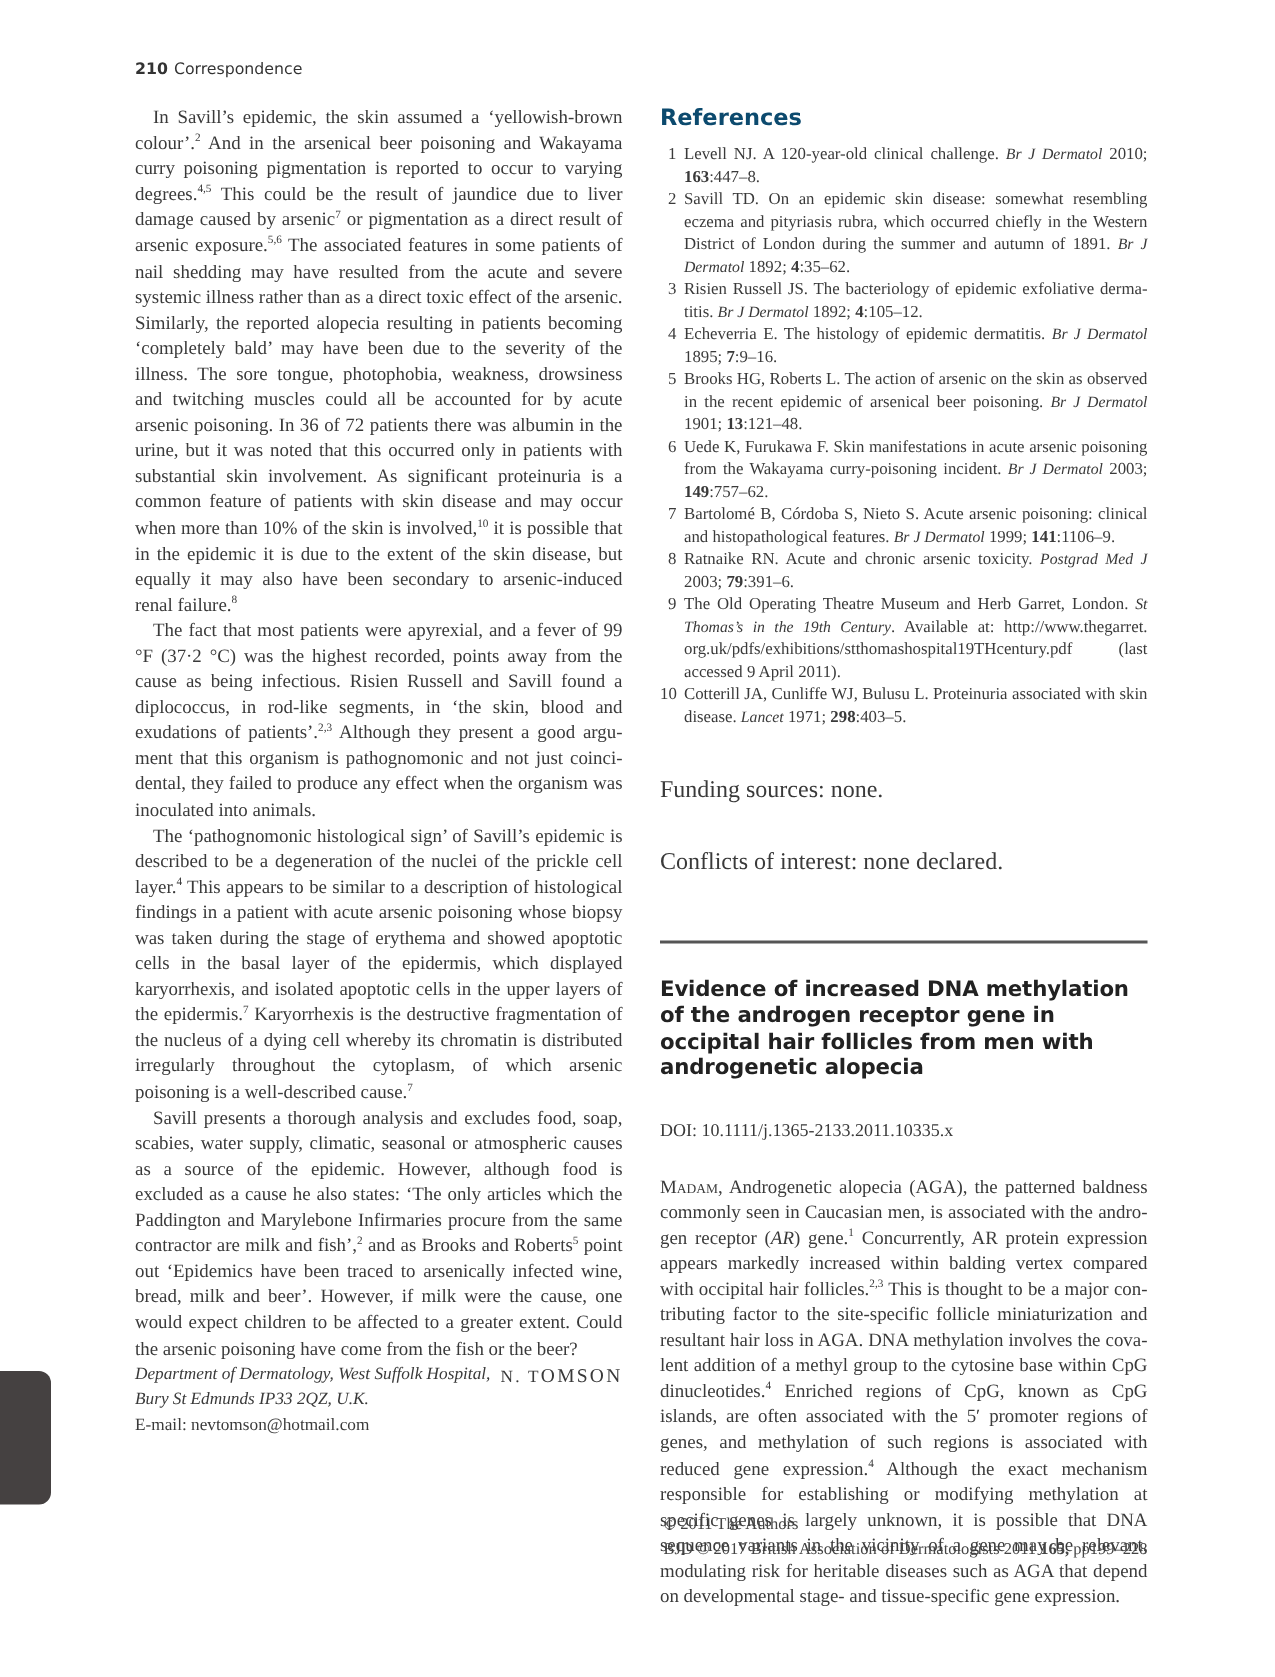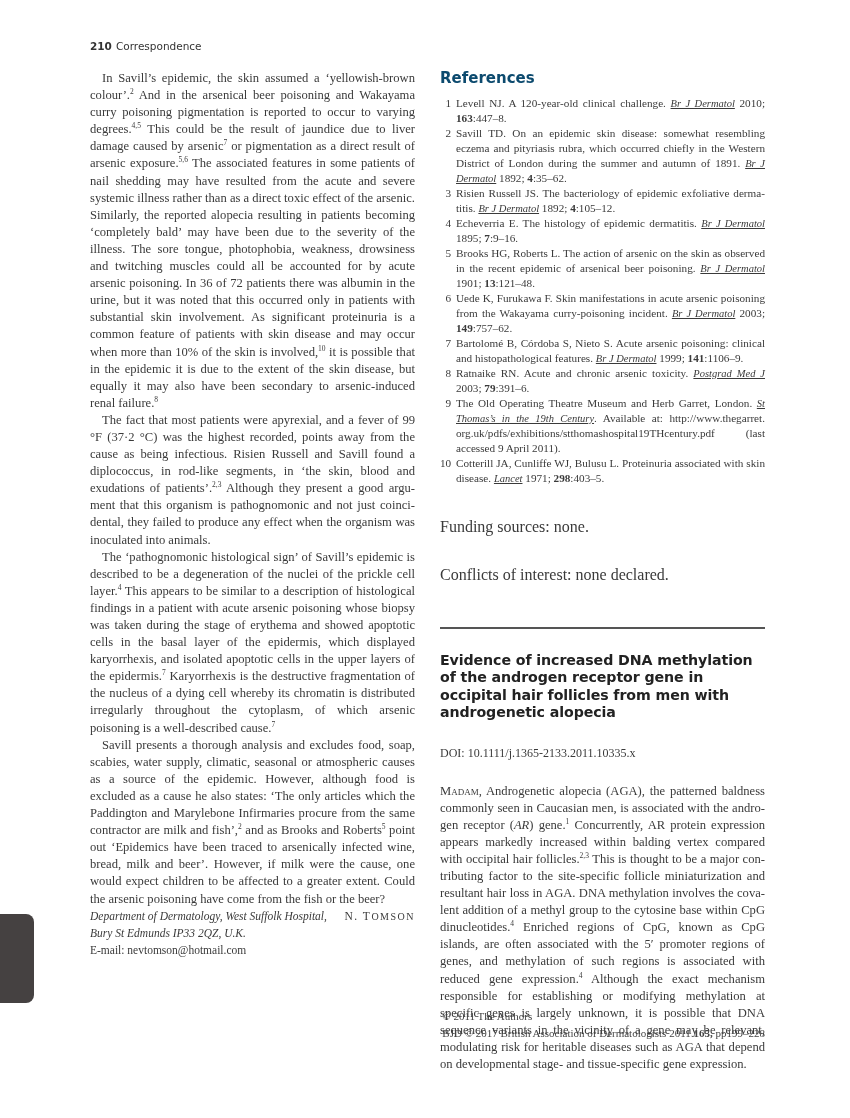--- a/index.html
+++ b/index.html
@@ -9,28 +9,28 @@
                   font-size:10.5px; color:#333; }
   .running-head b { font-weight:bold; margin-right:4px; }
   .col { position:absolute; top:70px; width:325px; font-size:12.6px; line-height:17.1px; }
   .col-left { left:90px; }
   .col-right { left:440px; }
   .col p { margin:0; text-align:justify; hyphens:manual; }
   .col p.indent { text-indent:12px; }
   sup { font-size:7.5px; line-height:0; vertical-align:5px; }
   .affil { font-size:11.5px; line-height:17px; font-style:italic; position:relative; }
   .affil .author { position:absolute; right:0; top:0; font-style:normal; letter-spacing:1.5px; font-size:11.5px; }
-  .affil .author .sc { font-size:10px; }
+  .affil .author .sc { font-size:13px; }
   .affil .email { font-style:normal; }
   h2.ref-heading { margin:0 0 6px 0; font-family:"DejaVu Sans", "Liberation Sans", sans-serif; font-weight:bold;
                    font-size:15px; color:#0c4a6e; line-height:20px; position:relative; top:-2px; }
   ol.refs { list-style:none; margin:0; padding:0; font-size:11.2px; line-height:15px; }
   ol.refs li { position:relative; padding-left:16px; text-align:justify; margin-bottom:0; }
   ol.refs li .num { position:absolute; left:0; top:0; width:11px; text-align:right; }
-  ol.refs li .j { font-style:italic; font-size:10.5px;text-decoration:underline; }
+  ol.refs li .j { font-style:italic; font-size:10.5px; }
   ol.refs li b { font-weight:bold; }
   .note { font-size:16px; line-height:15px; margin-top:33px; }
   .rule { height:1.5px; background:#555; margin-top:45px; width:325px; }
   h1.article-title { font-family:"DejaVu Sans", "Liberation Sans", sans-serif; font-weight:bold; font-size:14.2px;
                      line-height:17.5px; color:#222; margin:23px 0 0 0; letter-spacing:-0.1px; }
   .doi { font-size:12px; margin-top:24px; line-height:15px; }
   .article-body { margin-top:22px; }
   .sc-lead { font-variant:small-caps; }
   .footer { position:absolute; right:85px; top:1008px; text-align:left; font-size:11px; line-height:17px; color:#444; }
   .footer b { font-weight:bold; }

